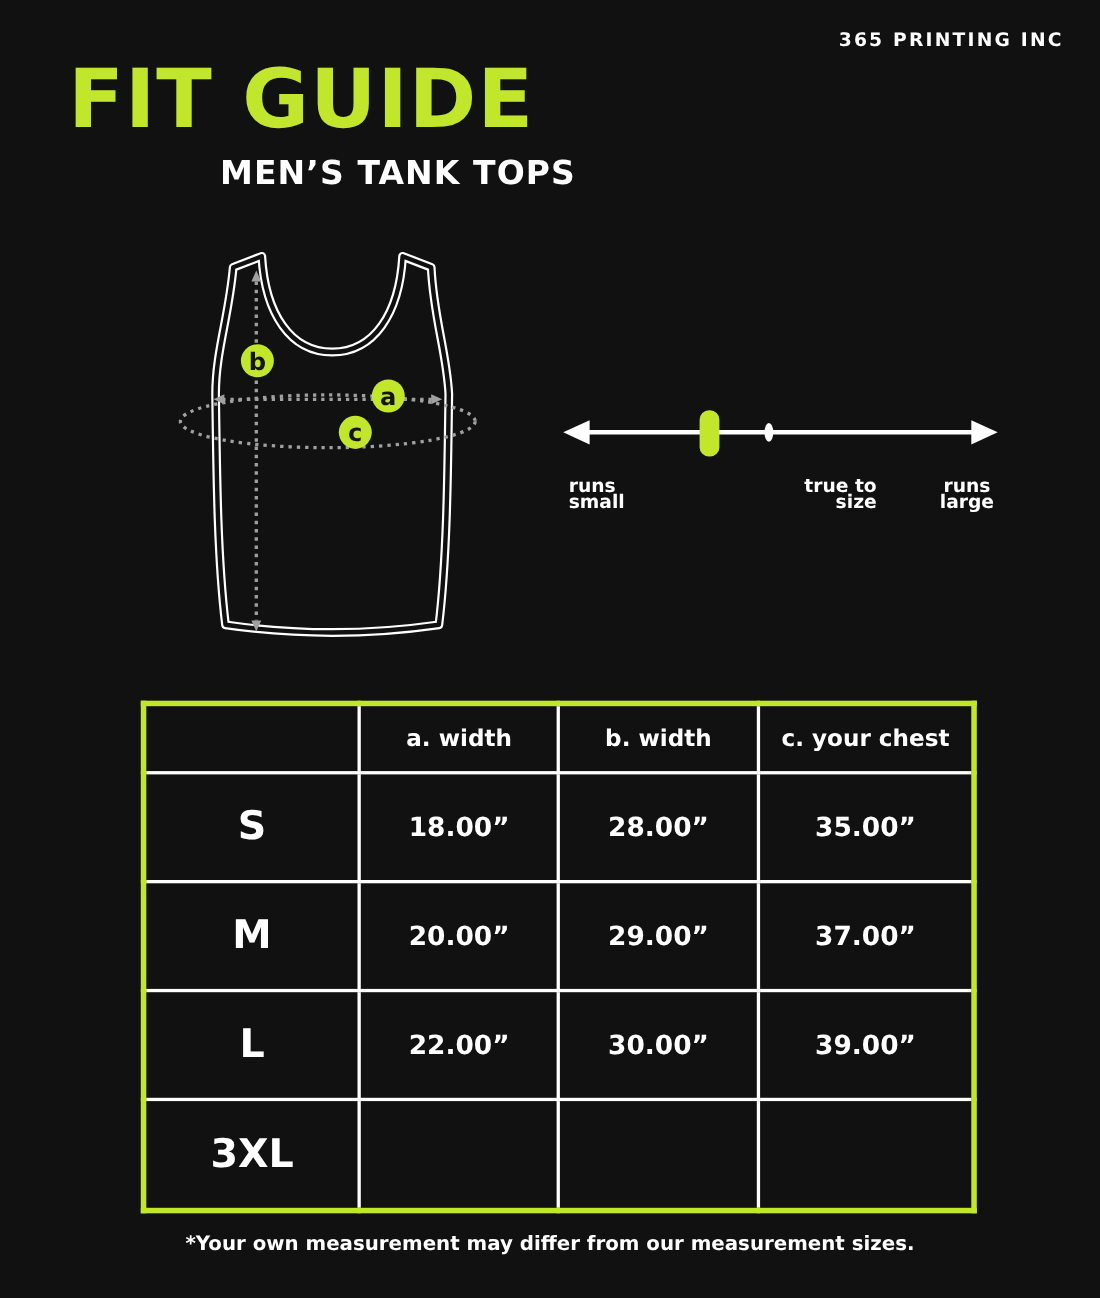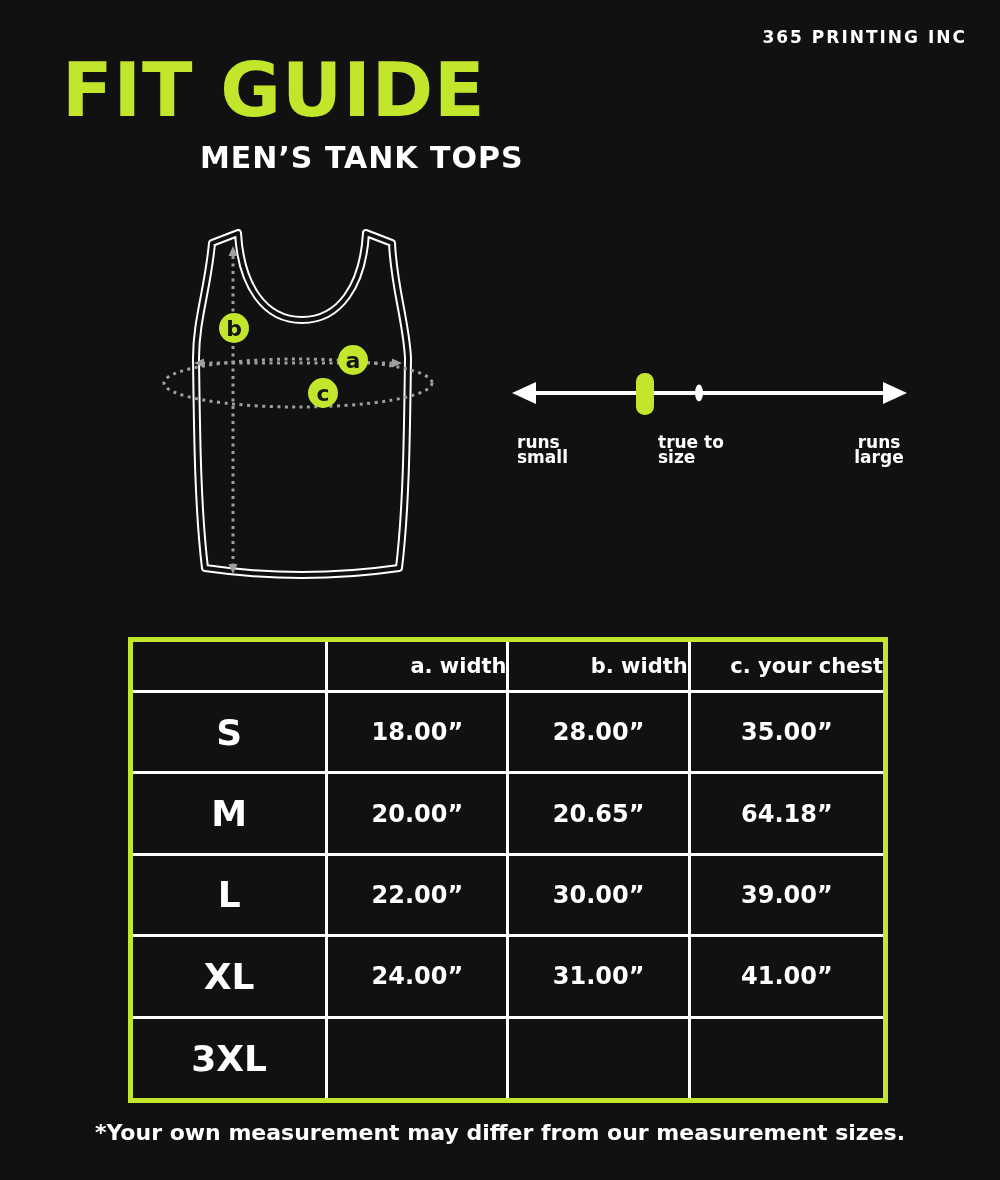--- a/index.html
+++ b/index.html
@@ -32,39 +32,39 @@
     position: absolute; top: 140px; left: 172px;
     font-size: 30px; letter-spacing: 1px; margin-left: 28px;
   }
   .illustration { position: absolute; left: 150px; top: 210px; }
   .fit-scale-svg { position: absolute; left: 505px; top: 365px; }
   .scale-label {
     position: absolute; font-size: 17px; line-height: 15px;
     white-space: pre-line;
   }
   .lbl-left   { top: 435px; left: 517px; }
-  .lbl-center { top: 435px; left: 658px; width: 100px; text-align: left; }
+  .lbl-center { top: 435px; left: 697px; width: 100px; text-align: right; }
   .lbl-right  { top: 435px; left: 843px; width: 72px;  text-align: center; }
   table.size-table {
     position: absolute; top: 637px; left: 128px;
     width: 760px; height: 466px;
     border-collapse: collapse; table-layout: fixed;
     border: 5px solid var(--accent);
   }
   .size-table th, .size-table td {
     border: 3px solid #ffffff;
     text-align: center; vertical-align: middle; padding: 0;
     background: var(--bg);
   }
-  .size-table th { font-size: 21px; font-weight: bold; text-align: right; }
+  .size-table th { font-size: 21px; font-weight: bold; }
   .size-table td.size-cell { font-size: 36px; }
   .size-table td.value-cell { font-size: 24px; }
   .footnote {
     position: absolute; top: 1120px; left: 0; width: 1000px;
-    text-align: center; font-size: 22px;
+    text-align: center; font-size: 18px;
   }
   svg text { font-family: "DejaVu Sans", "Liberation Sans", sans-serif; font-weight: bold; }
 </style>
 </head>
 <body>
 
 <div class="brand">365 PRINTING INC</div>
 <div class="title">FIT GUIDE</div>
 <div class="subtitle">MEN’S TANK TOPS</div>
 
@@ -139,34 +139,28 @@
   </tr>
   <tr>
     <td class="size-cell">S</td>
     <td class="value-cell">18.00”</td>
     <td class="value-cell">28.00”</td>
     <td class="value-cell">35.00”</td>
   </tr>
   <tr>
     <td class="size-cell">M</td>
     <td class="value-cell">20.00”</td>
-    <td class="value-cell">20.65”</td>
-    <td class="value-cell">64.18”</td>
+    <td class="value-cell">29.00”</td>
+    <td class="value-cell">37.00”</td>
   </tr>
   <tr>
     <td class="size-cell">L</td>
     <td class="value-cell">22.00”</td>
     <td class="value-cell">30.00”</td>
     <td class="value-cell">39.00”</td>
-  </tr>
-  <tr>
-    <td class="size-cell">XL</td>
-    <td class="value-cell">24.00”</td>
-    <td class="value-cell">31.00”</td>
-    <td class="value-cell">41.00”</td>
   </tr>
   <tr>
     <td class="size-cell">3XL</td>
     <td class="value-cell"></td>
     <td class="value-cell"></td>
     <td class="value-cell"></td>
   </tr>
 </tbody>
   </table>
 

